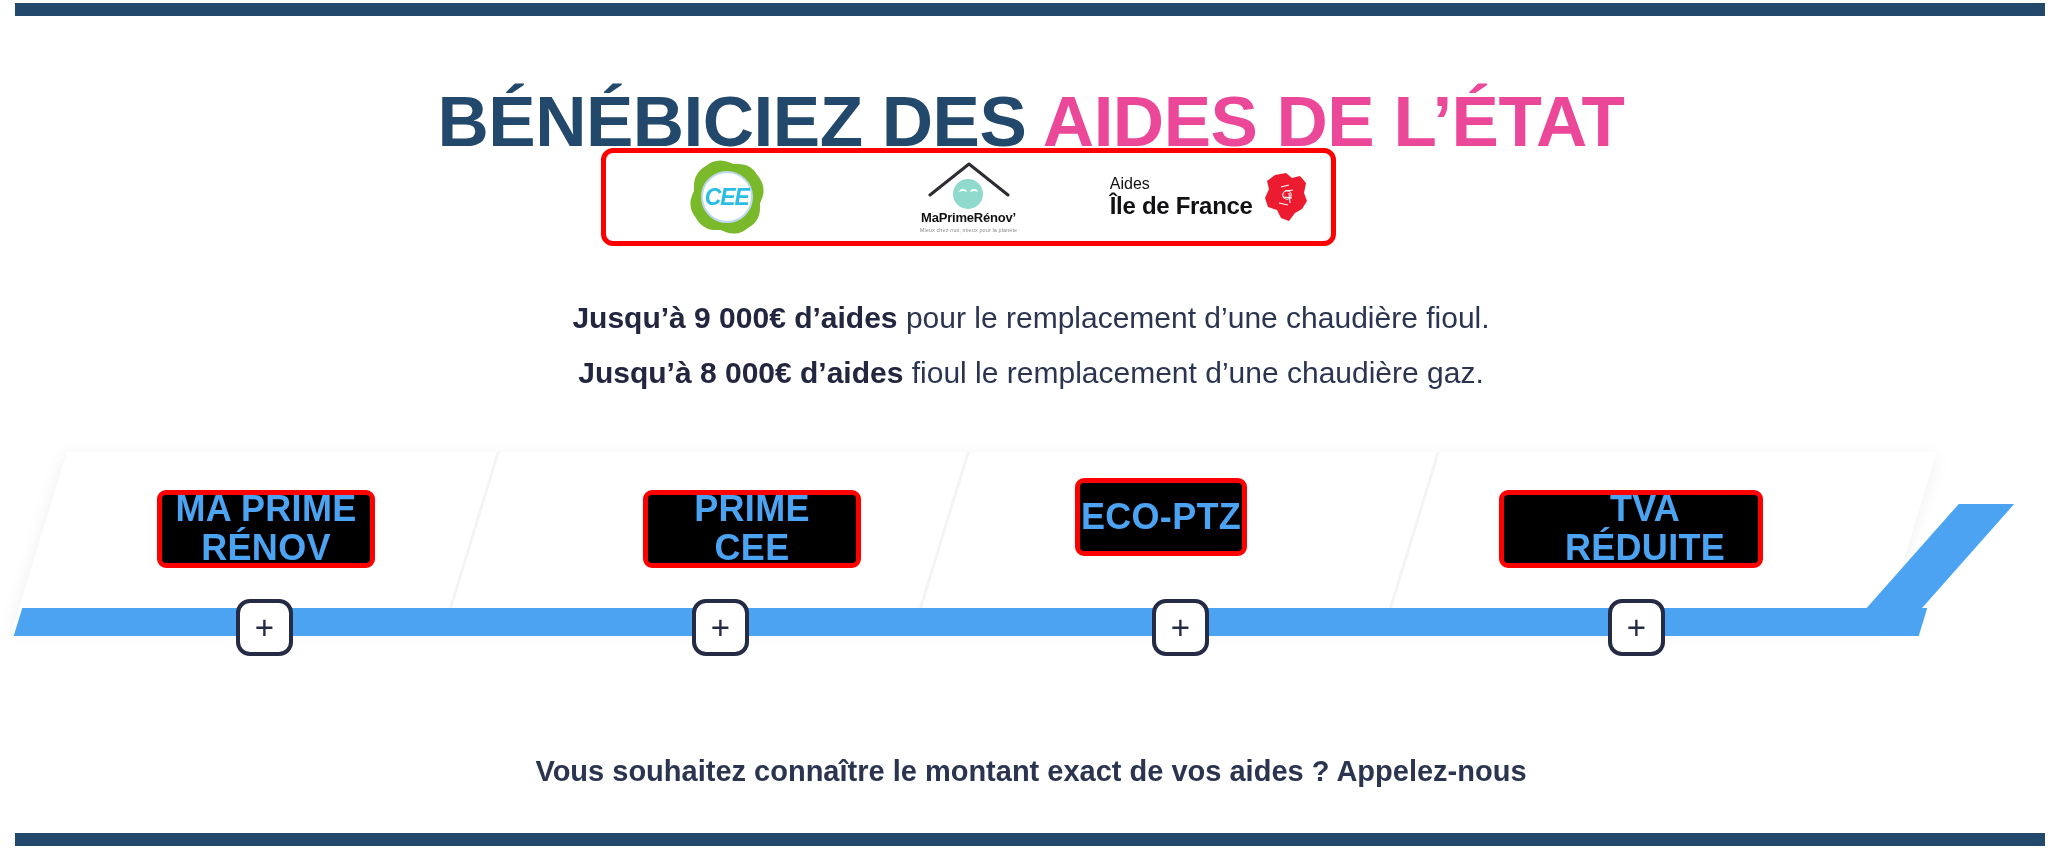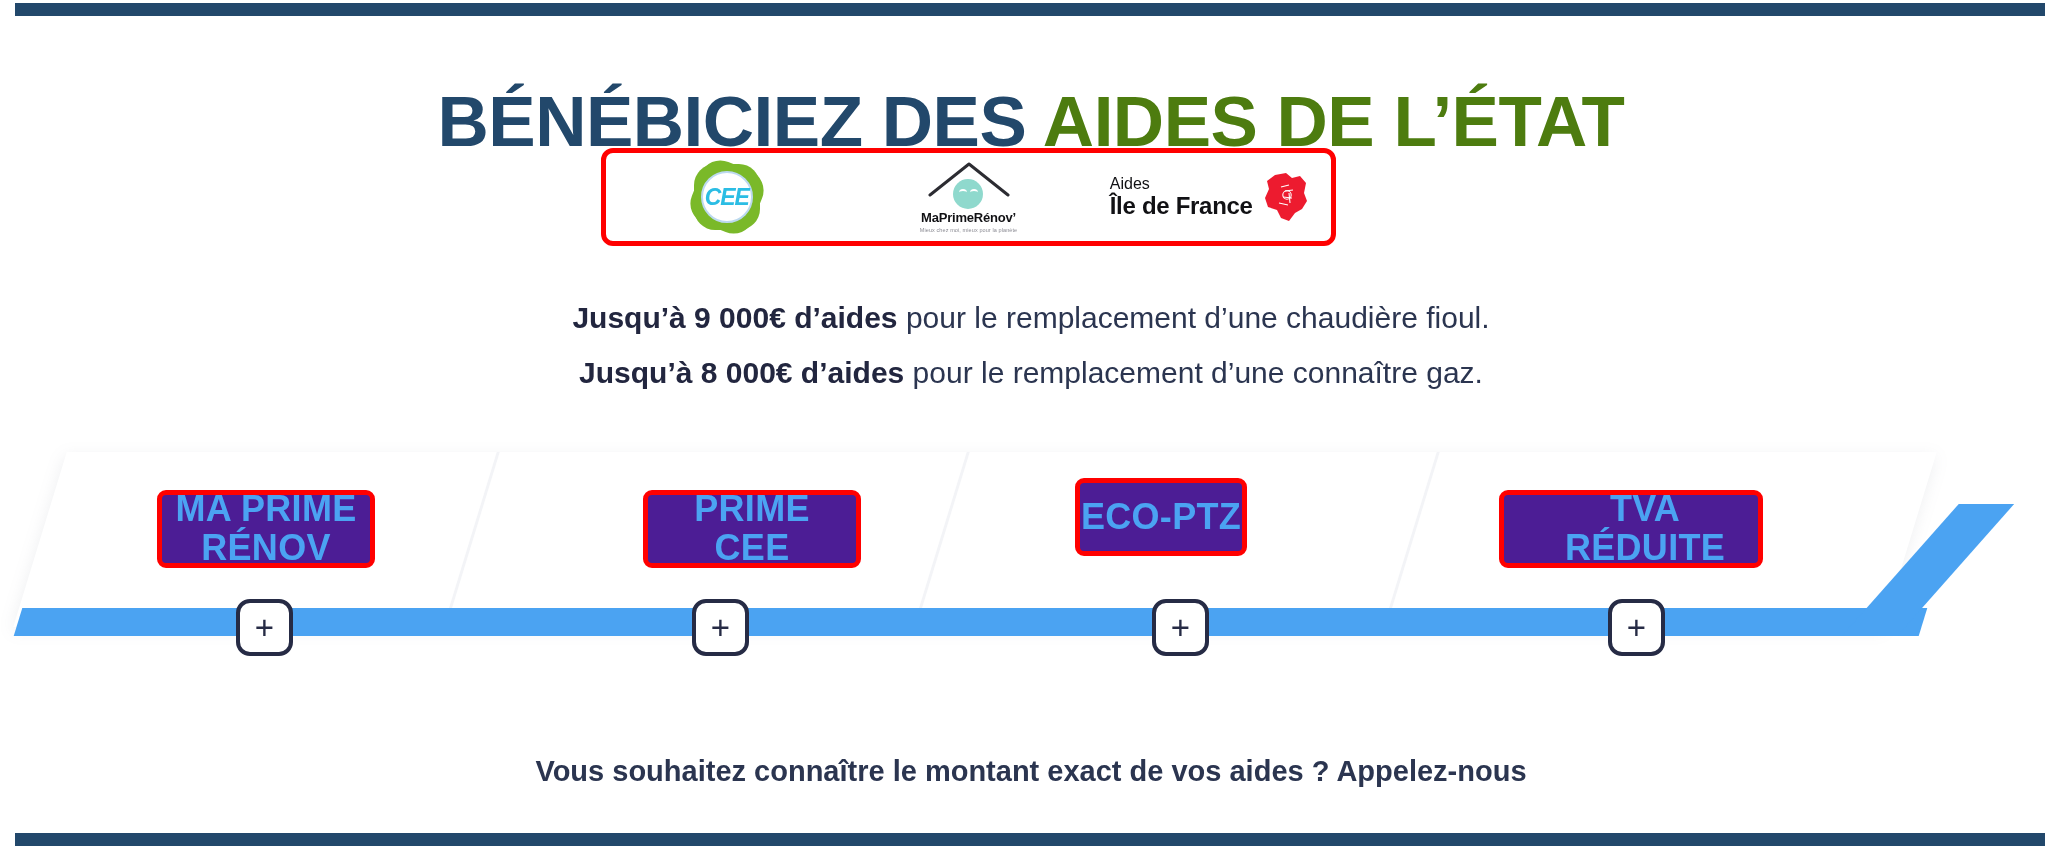--- a/index.html
+++ b/index.html
@@ -40,21 +40,21 @@
     top: 38px;
     width: 2062px;
     text-align: center;
     font-size: 71px;
     font-weight: bold;
     letter-spacing: -0.5px;
     line-height: 1;
     white-space: nowrap;
   }
   .headline .dark  { color: #22486b; }
-  .headline .light { color: #4d7c0f; }
+  .headline .light { color: #ec4899; }
 
   
   .logo-strip {
     position: absolute;
     left: 601px;
     top: 148px;
     width: 735px;
     height: 98px;
     border: 5px solid #ff0000;
     border-radius: 12px;
@@ -233,21 +233,21 @@
     background: #4ba3f2;
     transform: skewX(-17deg);
     clip-path: polygon(58% 0, 100% 0, 42% 100%, 0 100%);
   }
 
   
   .card {
     position: absolute;
     border: 5px solid #ff0000;
     border-radius: 9px;
-    background: #4c1d95;
+    background: #000000;
     box-sizing: border-box;
     display: flex;
     align-items: center;
     justify-content: center;
     text-align: center;
     color: #4ba3f2;
     font-weight: bold;
     font-size: 36px;
     line-height: 1.08;
     letter-spacing: 0.3px;
@@ -334,21 +334,21 @@
       </svg>
     </div>
   </div>
 
 </div>
 
 <div class="subline one">
   <b>Jusqu’à 9 000€ d’aides</b><span> pour le remplacement d’une chaudière fioul.</span>
 </div>
 <div class="subline two">
-  <b>Jusqu’à 8 000€ d’aides</b><span> pour le remplacement d’une connaître gaz.</span>
+  <b>Jusqu’à 8 000€ d’aides</b><span> fioul le remplacement d’une chaudière gaz.</span>
 </div>
 
 <div class="banner">
   <div class="panel">
     <div class="panel-div" style="left:430px"></div>
     <div class="panel-div" style="left:900px"></div>
     <div class="panel-div" style="left:1370px"></div>
   </div>
   <div class="blue-bar"></div>
   <div class="blue-tail"></div>

